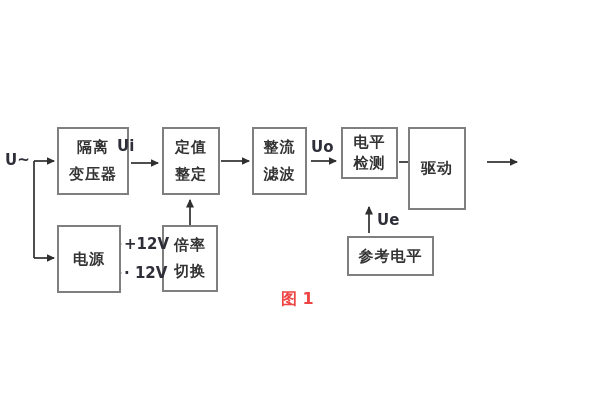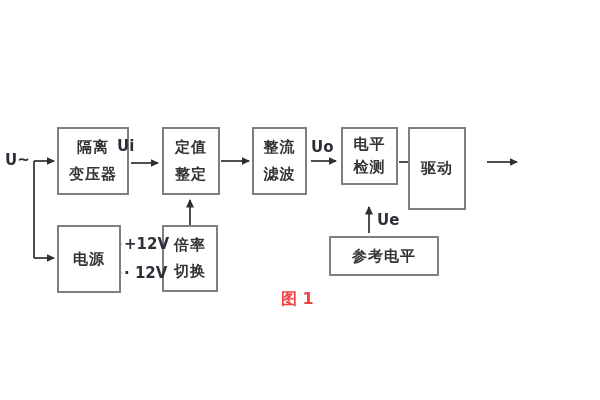--- a/index.html
+++ b/index.html
@@ -67,40 +67,40 @@
   <div class="block" style="left:162px;top:127px;width:58px;height:68px">
     <div class="bl">定值</div>
     <div class="bl">整定</div>
   </div>
 
   <div class="block" style="left:252px;top:127px;width:55px;height:68px">
     <div class="bl">整流</div>
     <div class="bl">滤波</div>
   </div>
 
-  <div class="block" style="left:341px;top:127px;width:57px;height:58px">
+  <div class="block" style="left:341px;top:127px;width:57px;height:52px">
     <div class="bl">电平</div>
     <div class="bl">检测</div>
   </div>
 
   <div class="block" style="left:408px;top:127px;width:58px;height:83px">
     <div class="bl">驱动</div>
   </div>
 
 
   <div class="block" style="left:57px;top:225px;width:64px;height:68px">
     <div class="bl">电源</div>
   </div>
 
   <div class="block" style="left:162px;top:225px;width:56px;height:67px">
     <div class="bl">倍率</div>
     <div class="bl">切换</div>
   </div>
 
-  <div class="block" style="left:329px;top:236px;width:110px;height:40px">
+  <div class="block" style="left:347px;top:236px;width:87px;height:40px">
     <div class="bl">参考电平</div>
   </div>
 
   <div class="siglabel" style="left:5px;top:153px">U~</div>
   <div class="siglabel" style="left:117px;top:139px">Ui</div>
   <div class="siglabel" style="left:311px;top:140px">Uo</div>
   <div class="siglabel" style="left:377px;top:213px">Ue</div>
   <div class="siglabel" style="left:124px;top:237px">+12V</div>
   <div class="siglabel" style="left:124px;top:266px">· 12V</div>
 

